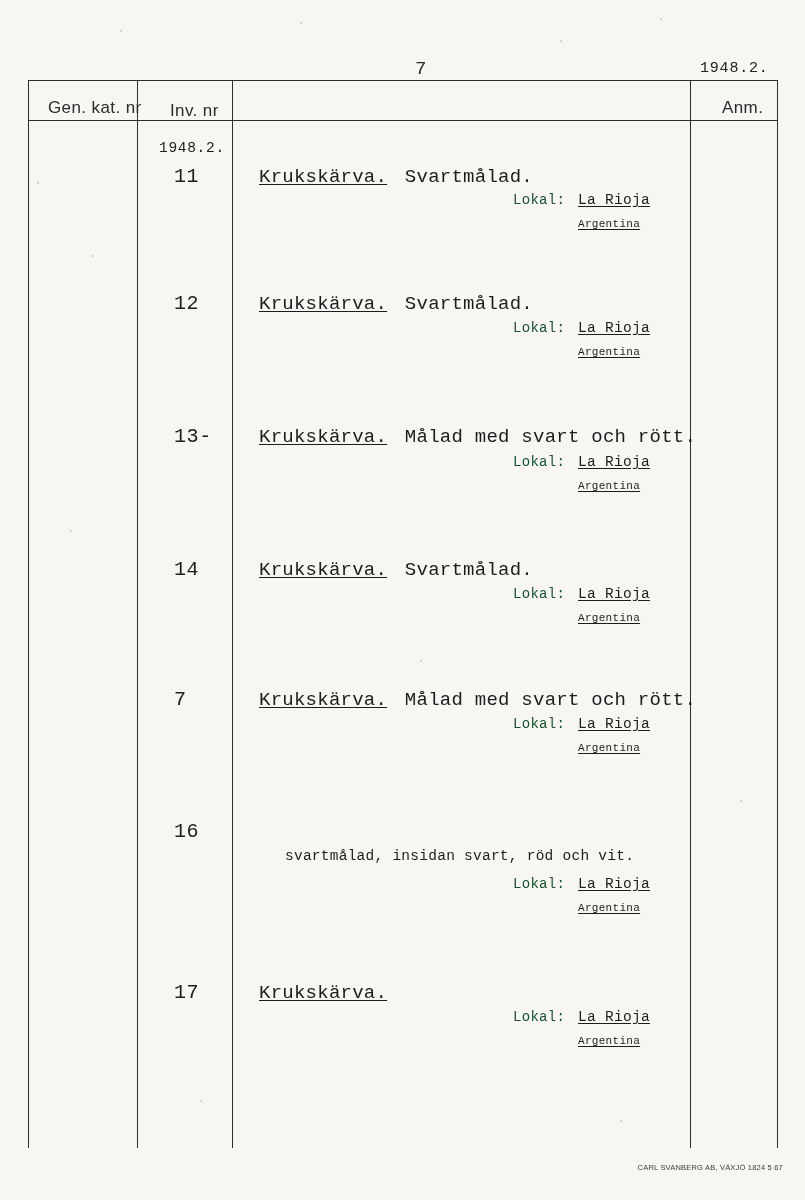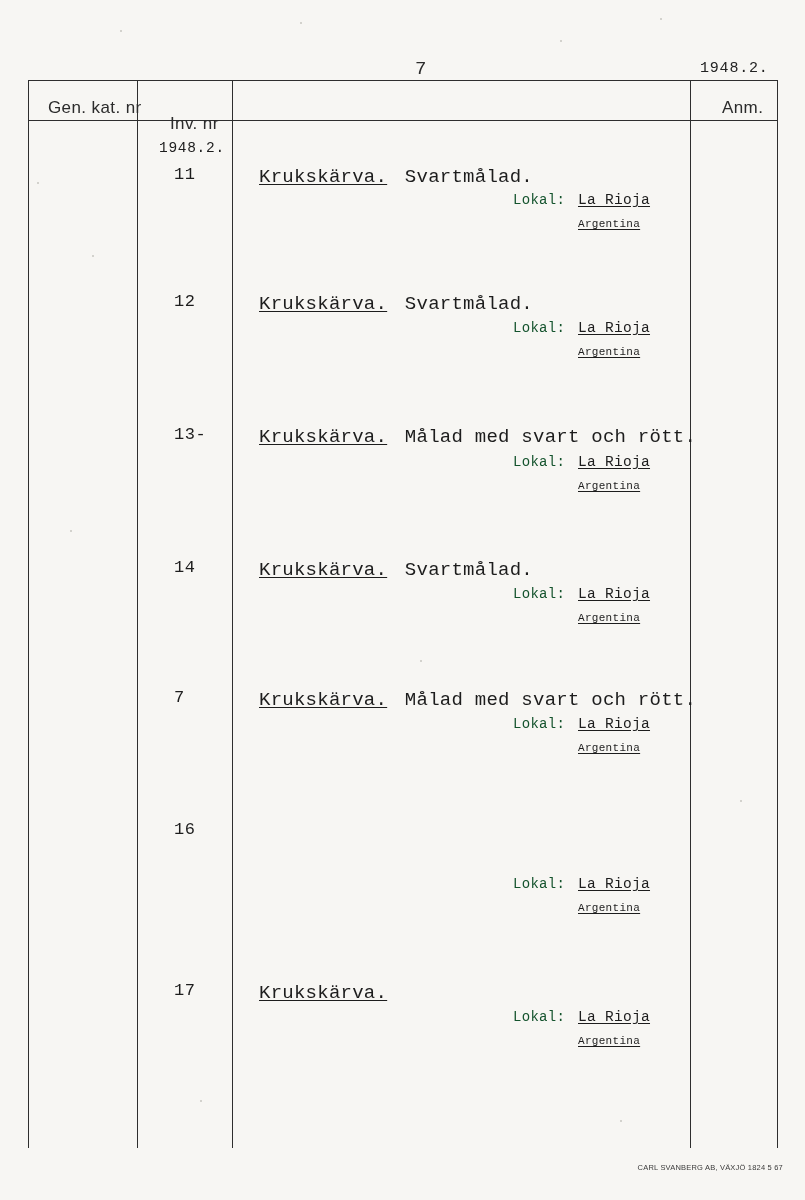--- a/index.html
+++ b/index.html
@@ -58,21 +58,21 @@
     position: absolute;
     font-family: "Liberation Sans", sans-serif;
     font-size: 17px;
     color: #2b2b2b;
     letter-spacing: .4px;
   }
 
   
   .entry-invnr {
     position: absolute;
-    font-size: 17px;
+    font-size: 20px;
     letter-spacing: .6px;
     color: #1d1d1d;
   }
   .group-label {
     position: absolute;
     font-size: 14.5px;
     letter-spacing: .7px;
     color: #1d1d1d;
   }
   .entry-desc {
@@ -145,21 +145,21 @@
 
   <div class="rule h-rule" style="left:28px;top:80px;width:749px;"></div>
   <div class="rule h-rule" style="left:28px;top:120px;width:749px;"></div>
   <div class="rule v-rule" style="left:28px;top:80px;height:1068px;"></div>
   <div class="rule v-rule" style="left:137px;top:80px;height:1068px;"></div>
   <div class="rule v-rule" style="left:232px;top:80px;height:1068px;"></div>
   <div class="rule v-rule" style="left:690px;top:80px;height:1068px;"></div>
   <div class="rule v-rule" style="left:777px;top:80px;height:1068px;"></div>
 
   <div class="col-head" style="left:48px;top:98px;">Gen. kat. nr</div>
-  <div class="col-head" style="left:170px;top:114px;">Inv. nr</div>
+  <div class="col-head" style="left:170px;top:101px;">Inv. nr</div>
   <div class="col-head" style="left:722px;top:98px;">Anm.</div>
 
   <div class="group-label" style="left:159px;top:140px;">1948.2.</div>
 
   <div class="entry-invnr" style="left:174px;top:165px;">11</div>
   <div class="entry-desc" style="left:259px;top:166px;">
     <span class="u">Krukskärva.</span>
     <span style="margin-left: 6px;">Svartmålad.</span>
   </div>
   <div class="lokal-label" style="left:513px;top:192px;">Lokal:</div>
@@ -196,20 +196,21 @@
   <div class="entry-invnr" style="left:174px;top:688px;">7</div>
   <div class="entry-desc" style="left:259px;top:689px;">
     <span class="u">Krukskärva.</span>
     <span style="margin-left: 6px;">Målad med svart och rött.</span>
   </div>
   <div class="lokal-label" style="left:513px;top:716px;">Lokal:</div>
   <div class="lokal-place" style="left:578px;top:716px;">La Rioja</div>
   <div class="lokal-country" style="left:578px;top:742px;">Argentina</div>
 
   <div class="entry-invnr" style="left:174px;top:820px;">16</div>
+  <div class="entry-desc2" style="left:285px;top:848px;">svartmålad, insidan svart, röd och vit.</div>
   <div class="lokal-label" style="left:513px;top:876px;">Lokal:</div>
   <div class="lokal-place" style="left:578px;top:876px;">La Rioja</div>
   <div class="lokal-country" style="left:578px;top:902px;">Argentina</div>
 
   <div class="entry-invnr" style="left:174px;top:981px;">17</div>
   <div class="entry-desc" style="left:259px;top:982px;">
     <span class="u">Krukskärva.</span>
     <span></span>
   </div>
   <div class="lokal-label" style="left:513px;top:1009px;">Lokal:</div>

